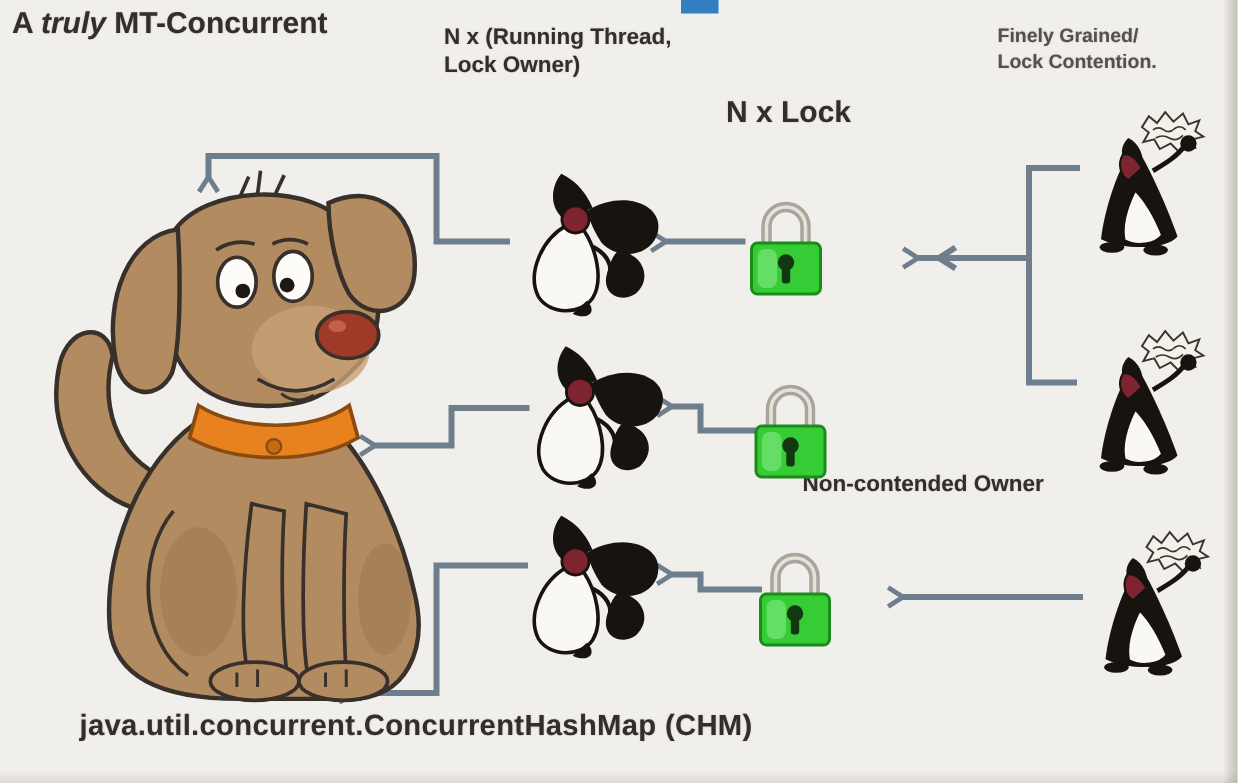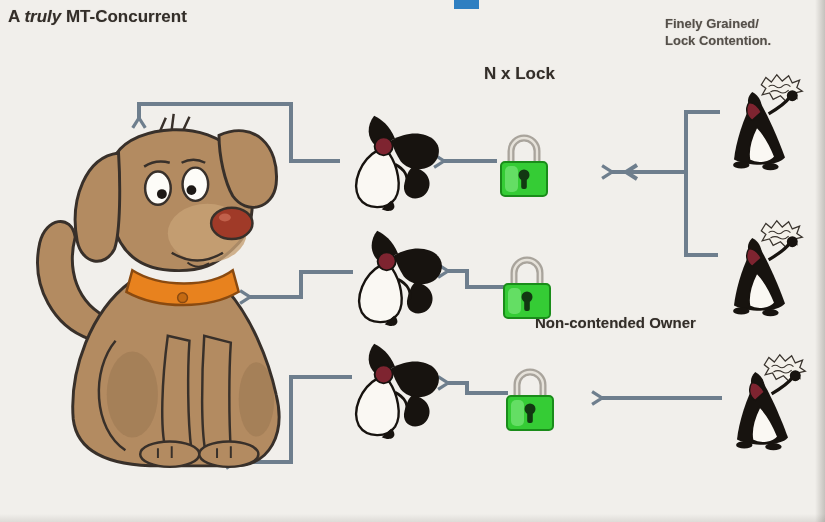--- a/index.html
+++ b/index.html
@@ -7,50 +7,52 @@
     position:relative;width:825px;height:522px;overflow:hidden;
     background:var(--background,#f1efeb);
     font-family:"Liberation Sans",sans-serif;
   }
   .edge-right{position:absolute;top:0;right:0;width:10px;height:100%;
     background:linear-gradient(to right,rgba(80,75,68,0),rgba(80,75,68,.28));}
   .edge-bottom{position:absolute;left:0;bottom:0;width:100%;height:8px;
     background:linear-gradient(to bottom,rgba(80,75,68,0),rgba(80,75,68,.12));}
   .txt{position:absolute;color:var(--text-dark,#332e29);font-weight:bold;
     text-shadow:0 0 1px rgba(70,60,50,.35);white-space:pre;}
-  .title{left:8px;top:5px;font-size:17px;line-height:23px;}
+  .title{left:8px;top:5px;font-size:20px;line-height:23px;}
   .title .it{font-style:italic;}
   .threads-label{left:296px;top:15px;font-size:15px;line-height:19px;}
-  .locks-label{left:484px;top:64px;font-size:17px;}
+  .locks-label{left:484px;top:64px;font-size:20px;}
   .contention-label{left:665px;top:15px;font-size:13px;line-height:17px;color:var(--text-soft,#55504a);}
   .noncontended-label{left:535px;top:314px;font-size:15px;}
   .bottom-label{left:53px;top:473px;font-size:19.5px;letter-spacing:.2px;}
   .heading-fragment{position:absolute;left:454px;top:0;width:25px;height:9px;
     background:var(--title-fragment-blue,#2f7fc1);}
   svg{position:absolute;left:0;top:0;}
   .diagram-svg{width:825px;height:522px;}
 </style>
 </head>
 <body>
 
 <div class="canvas">
 
   <div class="edge-right"></div>
   <div class="edge-bottom"></div>
   <div class="heading-fragment"></div>
 
   <div class="txt title"><span>A </span><span class="it">truly</span><span> MT-Concurrent</span><br></div>
 
+  <div class="txt threads-label"><span>N x (Running Thread,</span><br><span>Lock Owner)</span></div>
 
   <div class="txt locks-label">N x Lock</div>
 
   <div class="txt contention-label"><span>Finely Grained/</span><br><span>Lock Contention.</span></div>
 
   <div class="txt noncontended-label">Non-contended Owner</div>
 
+  <div class="txt bottom-label">java.util.concurrent.ConcurrentHashMap (CHM)</div>
 
   <svg class="diagram-svg" viewBox="0 0 825 522">
     <defs>
       <marker id="chev" viewBox="0 0 20 20" refX="5" refY="10" markerWidth="18" markerHeight="18" markerUnits="userSpaceOnUse" orient="auto">
         <path d="M16,3 L5,10 L16,17" fill="none" style="stroke:var(--arrow)" stroke-width="3.6"></path>
       </marker>
 
       <symbol id="lock" viewBox="0 0 60 72">
         <path d="M17,36 V23 a13,13 0 0 1 26,0 V36" fill="none" style="stroke:var(--lock-shackle)" stroke-width="7"></path>
         <path d="M17,36 V23 a13,13 0 0 1 26,0 V36" fill="none" stroke="#e6e2da" stroke-width="2.4"></path>

